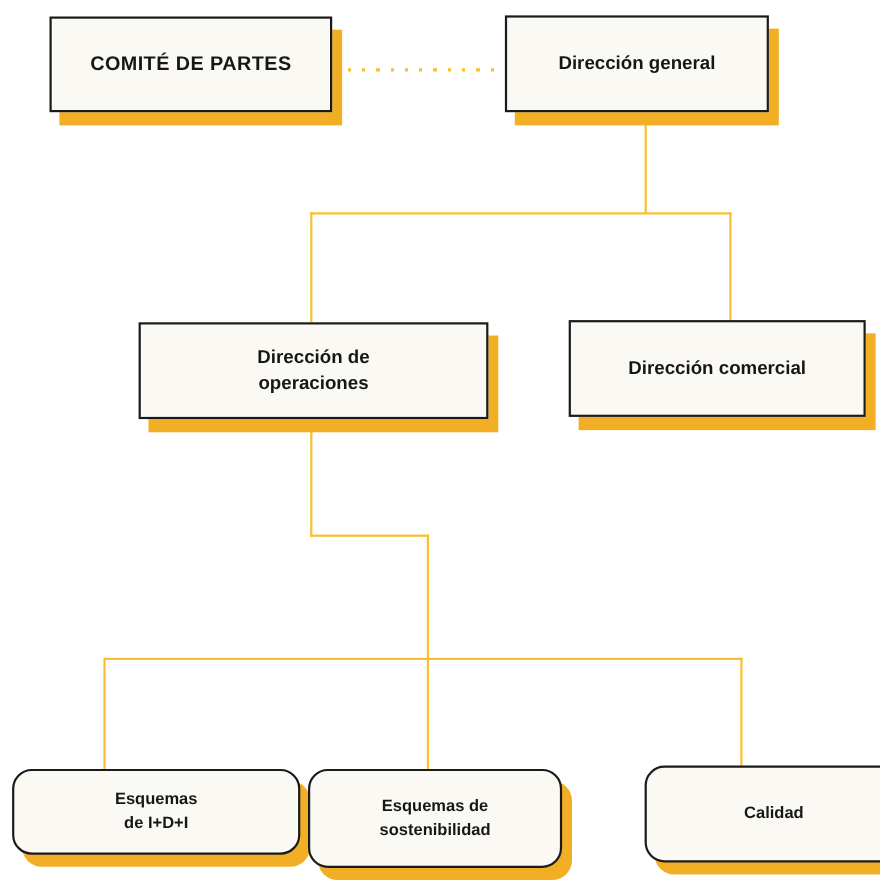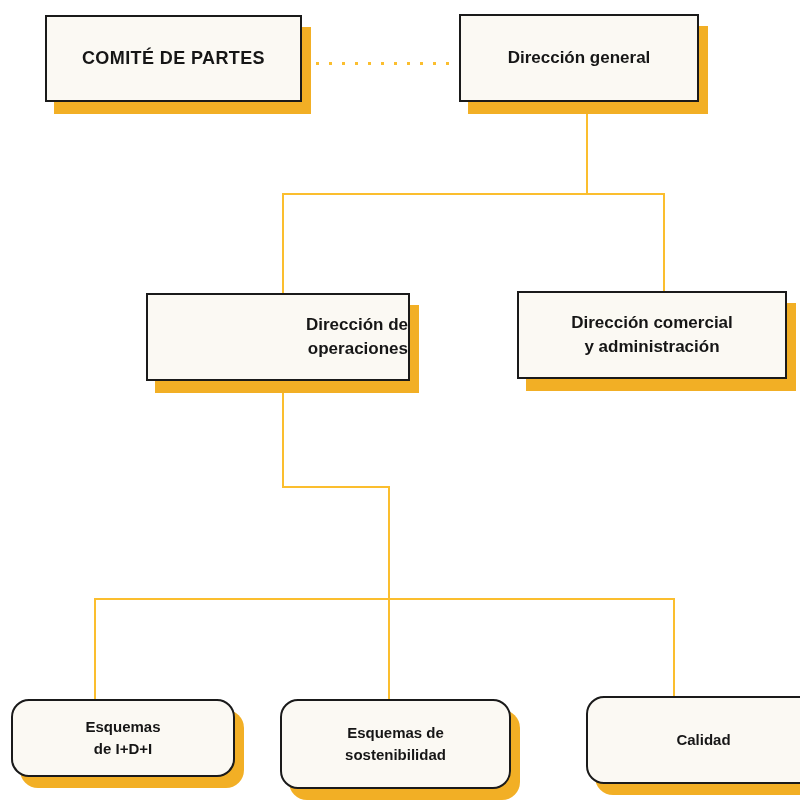--- a/index.html
+++ b/index.html
@@ -91,31 +91,30 @@
   <div class="vline" style="left:673px; top:598px; height:100px;"></div>
 
   <div class="node caps" style="left:45px; top:15px; width:257px; height:87px;align-items:center;">
     <span class="line">COMITÉ DE PARTES</span>
   </div>
 
   <div class="node" style="left:459px; top:14px; width:240px; height:88px;">
     <span class="line">Dirección general</span>
   </div>
 
-  <div class="node" style="left:146px; top:293px; width:264px; height:88px;align-items:flex-end;">
+  <div class="node" style="left:126px; top:293px; width:318px; height:88px;">
     <span class="line">Dirección de</span>
     <span class="line">operaciones</span>
   </div>
 
   <div class="node" style="left:517px; top:291px; width:270px; height:88px;">
     <span class="line">Dirección comercial</span>
-    <span class="line">y administración</span>
   </div>
 
-  <div class="node rounded" style="left:11px; top:699px; width:224px; height:78px;">
+  <div class="node rounded" style="left:11px; top:699px; width:262px; height:78px;">
     <span class="line">Esquemas</span>
     <span class="line">de I+D+I</span>
   </div>
 
   <div class="node rounded" style="left:280px; top:699px; width:231px; height:90px;">
     <span class="line">Esquemas de</span>
     <span class="line">sostenibilidad</span>
   </div>
 
   <div class="node rounded" style="left:586px; top:696px; width:235px; height:88px;">

